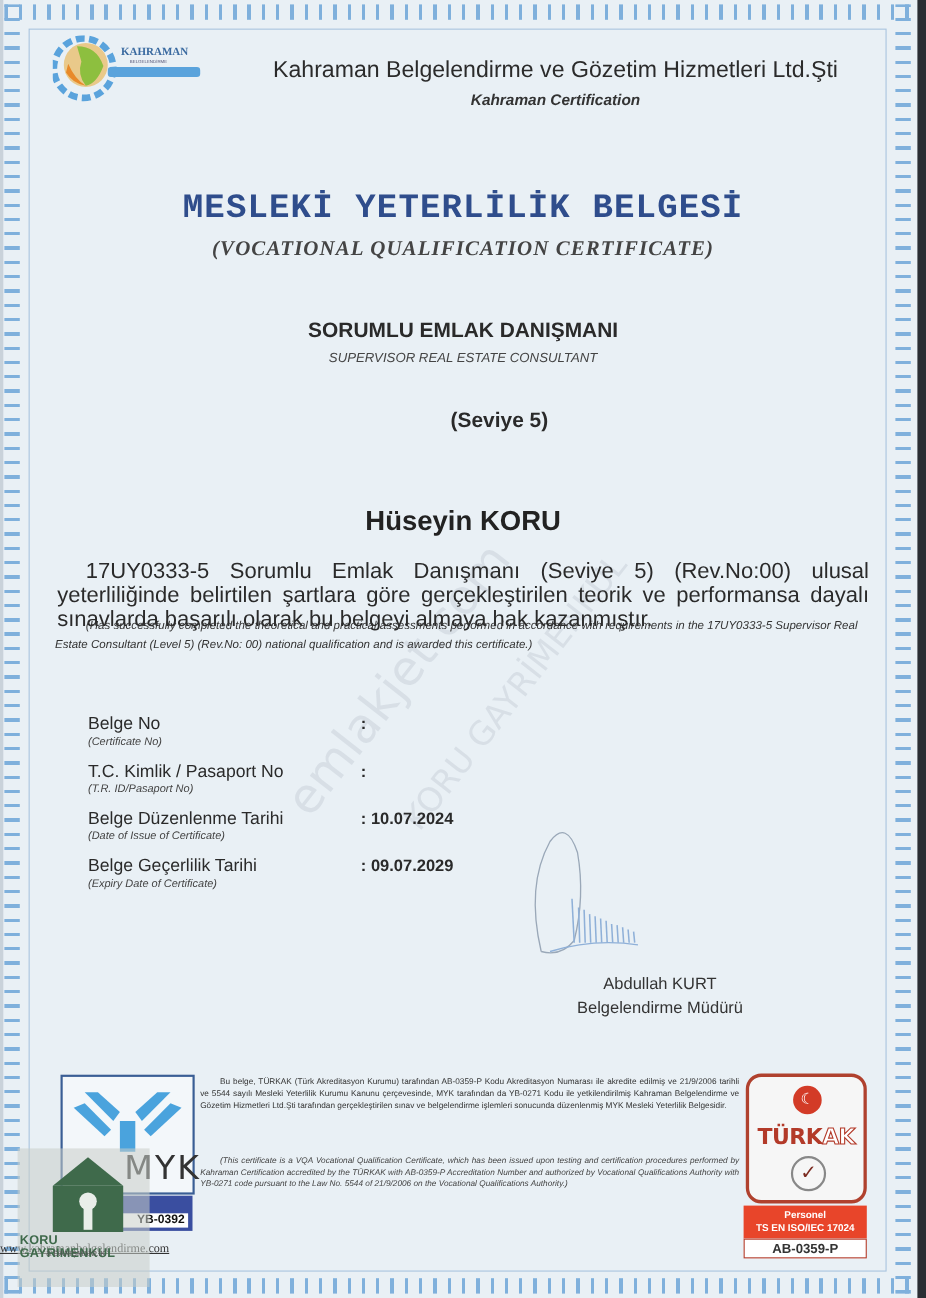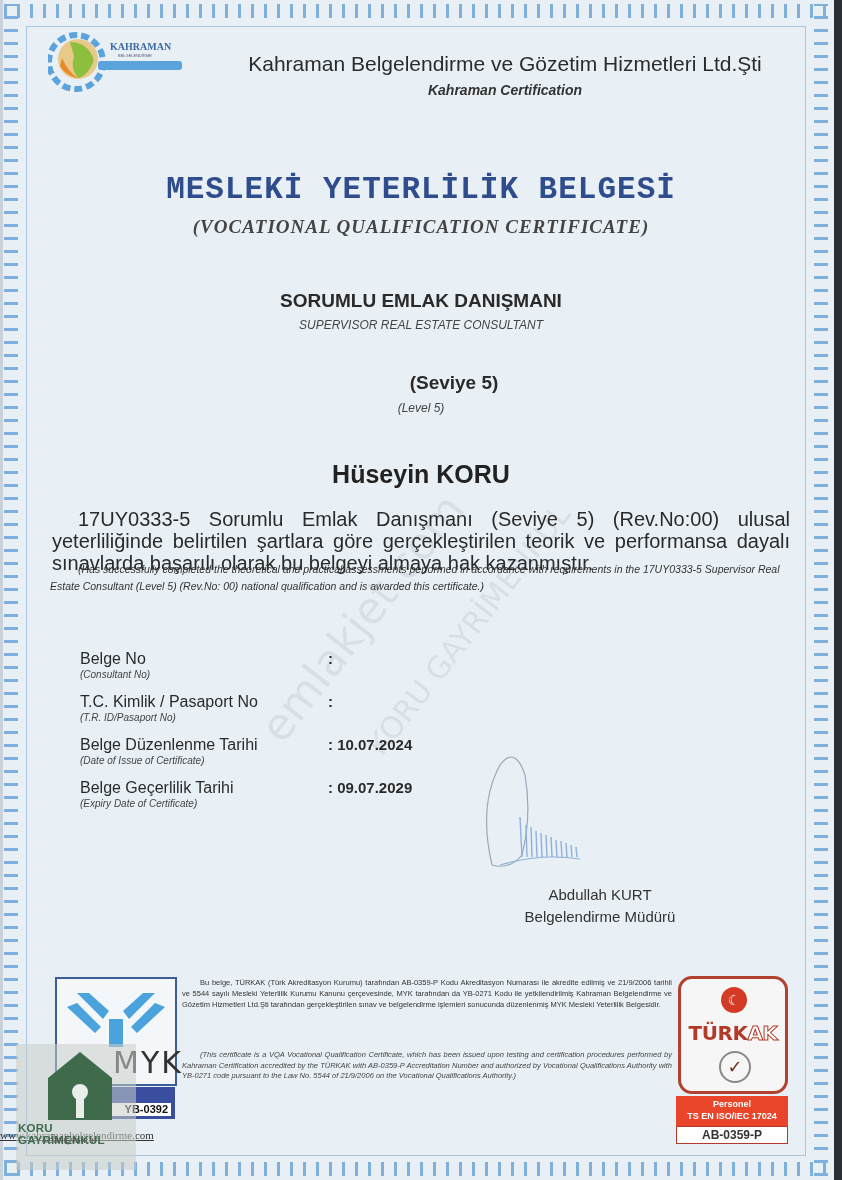--- a/index.html
+++ b/index.html
@@ -101,36 +101,35 @@
     <div class="name">Kahraman Belgelendirme ve Gözetim Hizmetleri Ltd.Şti</div>
     <div class="sub">Kahraman Certification</div>
   </div>
 
   <div class="title tr">MESLEKİ YETERLİLİK BELGESİ</div>
   <div class="title en">(VOCATIONAL QUALIFICATION CERTIFICATE)</div>
 
   <div class="center occ">SORUMLU EMLAK DANIŞMANI</div>
   <div class="center occ-en">SUPERVISOR REAL ESTATE CONSULTANT</div>
   <div class="center lvl">(Seviye 5)</div>
-  <div class="center lvl-en">(Level 5)</div>
 
   <div class="watermark">
     <div class="wm-text" style="left:10px;top:300px;">emlakjet.com</div>
     <div class="wm-text" style="left:120px;top:320px;font-size:30px;">KORU GAYRİMENKUL</div>
   </div>
 
   <div class="center holder">Hüseyin KORU</div>
 
   <div class="body-tr">17UY0333-5 Sorumlu Emlak Danışmanı (Seviye 5) (Rev.No:00) ulusal yeterliliğinde belirtilen şartlara göre gerçekleştirilen teorik ve performansa dayalı sınavlarda başarılı olarak bu belgeyi almaya hak kazanmıştır.</div>
   <div class="body-en">(Has successfully completed the theoretical and practical assessments performed in accordance with requirements in the 17UY0333-5 Supervisor Real Estate Consultant (Level 5) (Rev.No: 00) national qualification and is awarded this certificate.)</div>
 
   <div class="fields">
     <div class="field">
       <div class="lbl">Belge No</div>
-      <div class="lbl-en">(Consultant No)</div>
+      <div class="lbl-en">(Certificate No)</div>
       <div class="val">:</div>
     </div>
     <div class="field">
       <div class="lbl">T.C. Kimlik / Pasaport No</div>
       <div class="lbl-en">(T.R. ID/Pasaport No)</div>
       <div class="val">:</div>
     </div>
     <div class="field">
       <div class="lbl">Belge Düzenlenme Tarihi</div>
       <div class="lbl-en">(Date of Issue of Certificate)</div>

